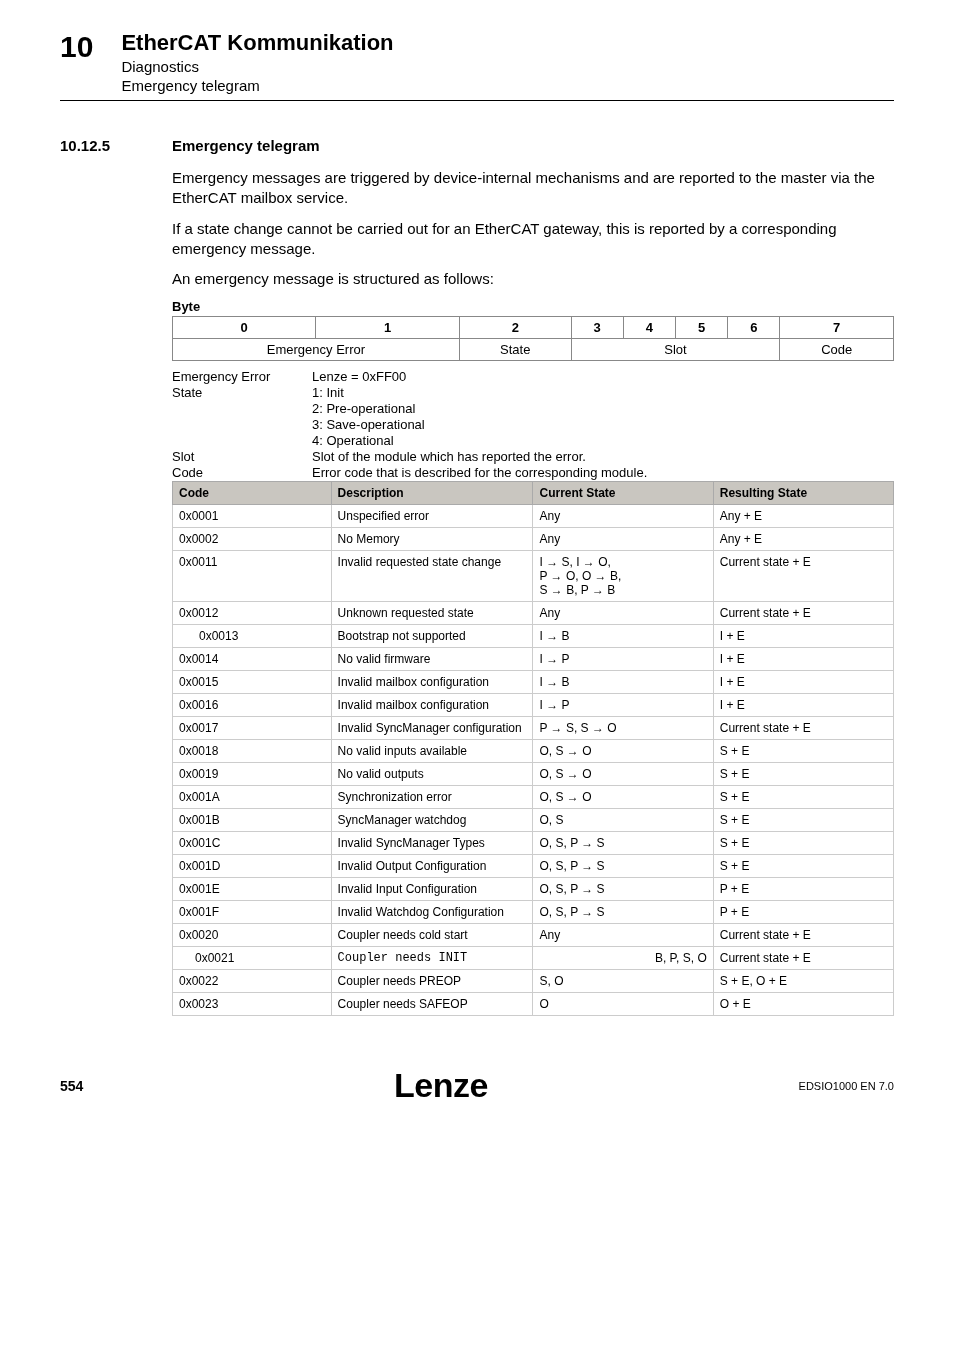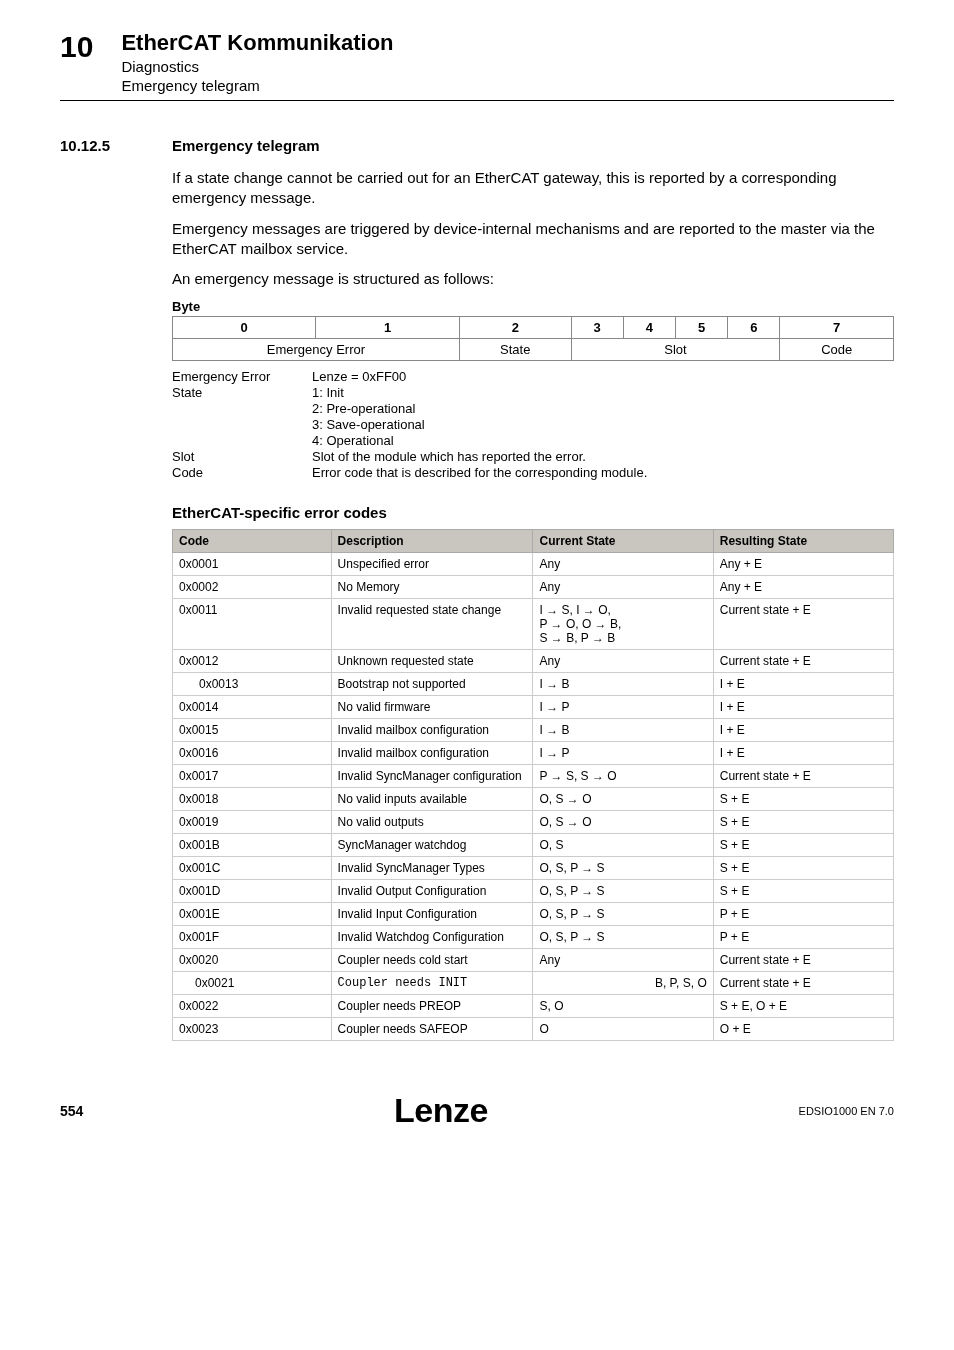--- a/index.html
+++ b/index.html
@@ -128,22 +128,22 @@
       <div class="chapter-title">EtherCAT Kommunikation</div>
       <div class="chapter-sub">Diagnostics</div>
       <div class="chapter-sub">Emergency telegram</div>
     </div>
   </div>
 
   <div class="section">
     <div class="section-num">10.12.5</div>
     <div class="section-body">
       <div class="section-title">Emergency telegram</div>
+      <div class="para">Emergency messages are triggered by device-internal mechanisms and are reported to the master via the EtherCAT mailbox service.</div>
       <div class="para">If a state change cannot be carried out for an EtherCAT gateway, this is reported by a corresponding emergency message.</div>
-      <div class="para">Emergency messages are triggered by device-internal mechanisms and are reported to the master via the EtherCAT mailbox service.</div>
       <div class="para">An emergency message is structured as follows:</div>
 
       <div class="byte-label">Byte</div>
       <table class="byte-table">
         <tbody>
             <tr>
           <th>0</th>
           <th>1</th>
           <th>2</th>
           <th>3</th>
@@ -185,21 +185,20 @@
         <div class="row">
           <div class="term">Slot</div>
           <div class="val">Slot of the module which has reported the error.</div>
         </div>
         <div class="row">
           <div class="term">Code</div>
           <div class="val">Error code that is described for the corresponding module.</div>
         </div>
       </div>
 
-      <div class="subhead">EtherCAT-specific error codes</div>
 
       <table class="codes">
         <colgroup>
           <col class="col-code">
             <col class="col-desc">
             <col class="col-cur">
             <col class="col-res">
         </colgroup>
         <thead>
           <tr>
@@ -272,20 +271,26 @@
               <td style="white-space: pre-line;">O, S → O</td>
               <td style="white-space: pre-line;">S + E</td>
             </tr>
             <tr>
               <td style="white-space: pre-line;">0x0019</td>
               <td style="white-space: pre-line;">No valid outputs</td>
               <td style="white-space: pre-line;">O, S → O</td>
               <td style="white-space: pre-line;">S + E</td>
             </tr>
             <tr>
+              <td style="white-space: pre-line;">0x001A</td>
+              <td style="white-space: pre-line;">Synchronization error</td>
+              <td style="white-space: pre-line;">O, S → O</td>
+              <td style="white-space: pre-line;">S + E</td>
+            </tr>
+            <tr>
               <td style="white-space: pre-line;">0x001B</td>
               <td style="white-space: pre-line;">SyncManager watchdog</td>
               <td style="white-space: pre-line;">O, S</td>
               <td style="white-space: pre-line;">S + E</td>
             </tr>
             <tr>
               <td style="white-space: pre-line;">0x001C</td>
               <td style="white-space: pre-line;">Invalid SyncManager Types</td>
               <td style="white-space: pre-line;">O, S, P → S</td>
               <td style="white-space: pre-line;">S + E</td>

